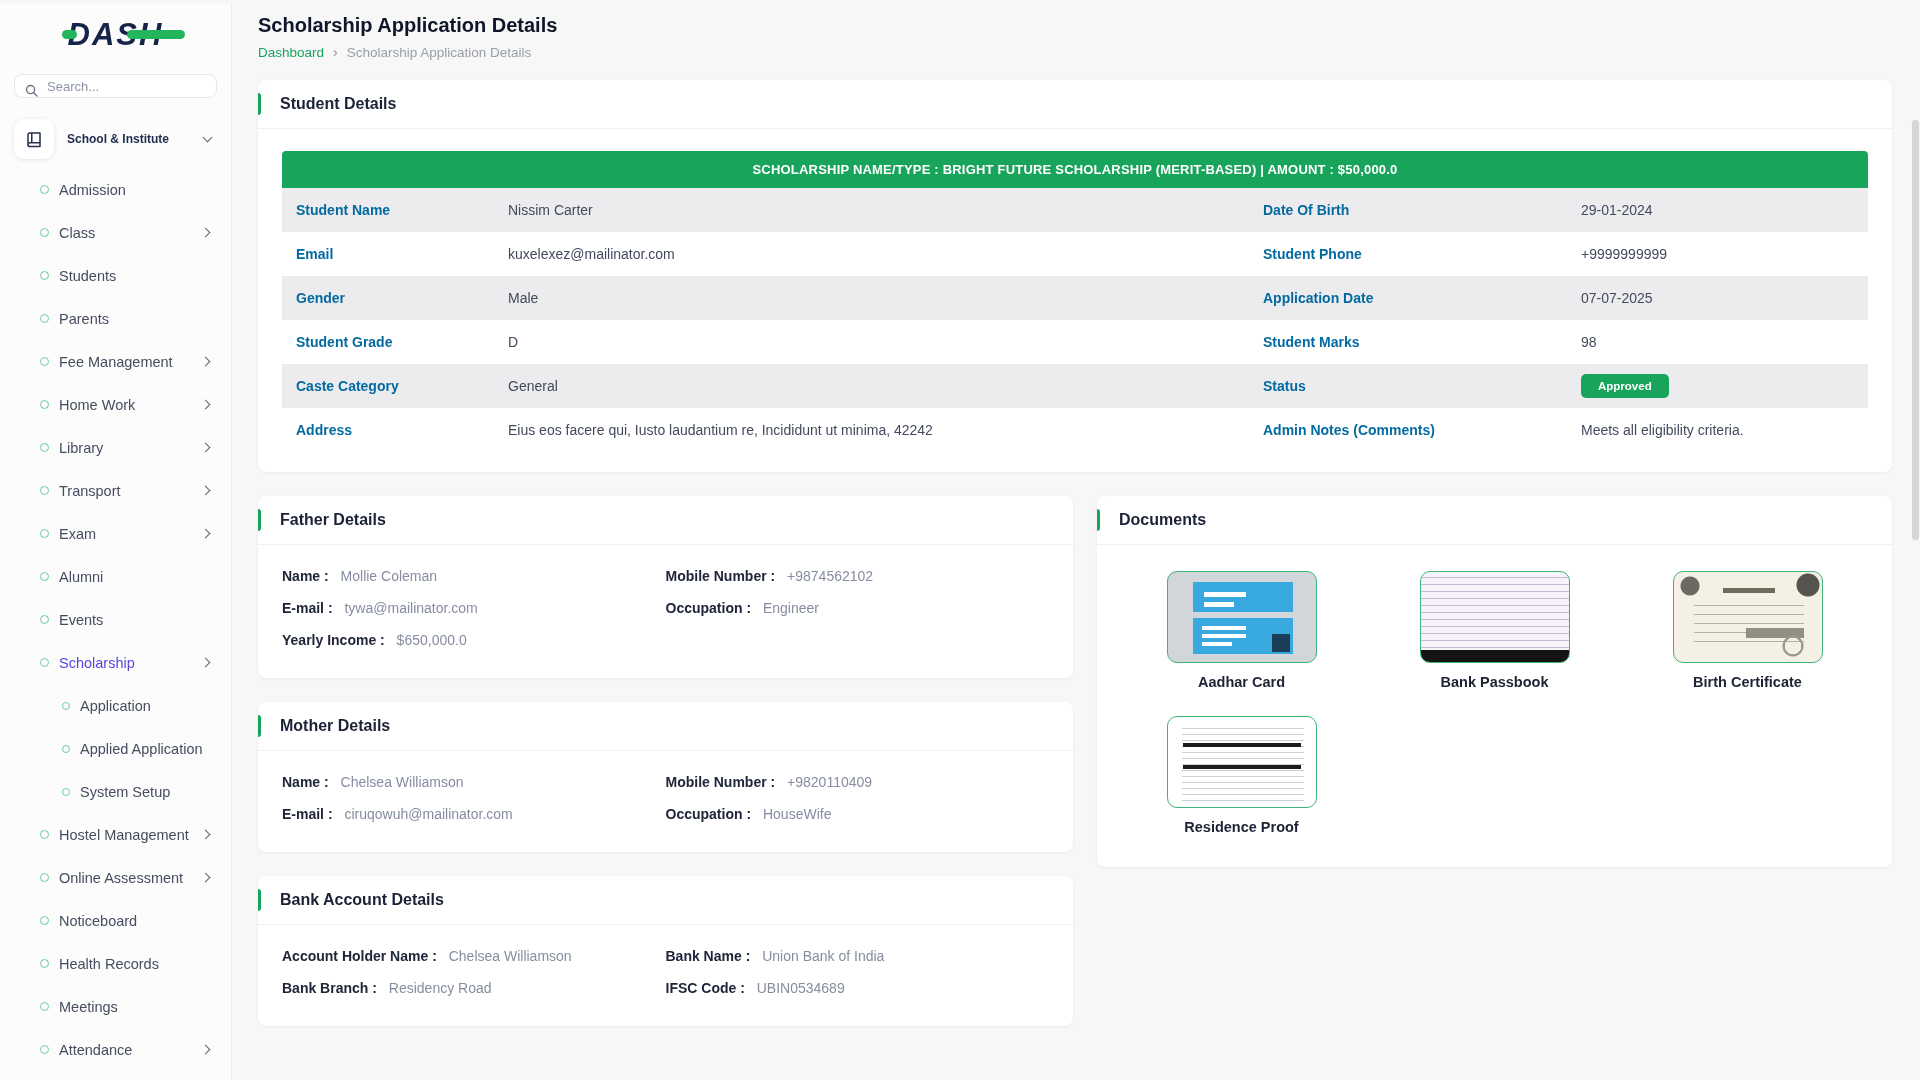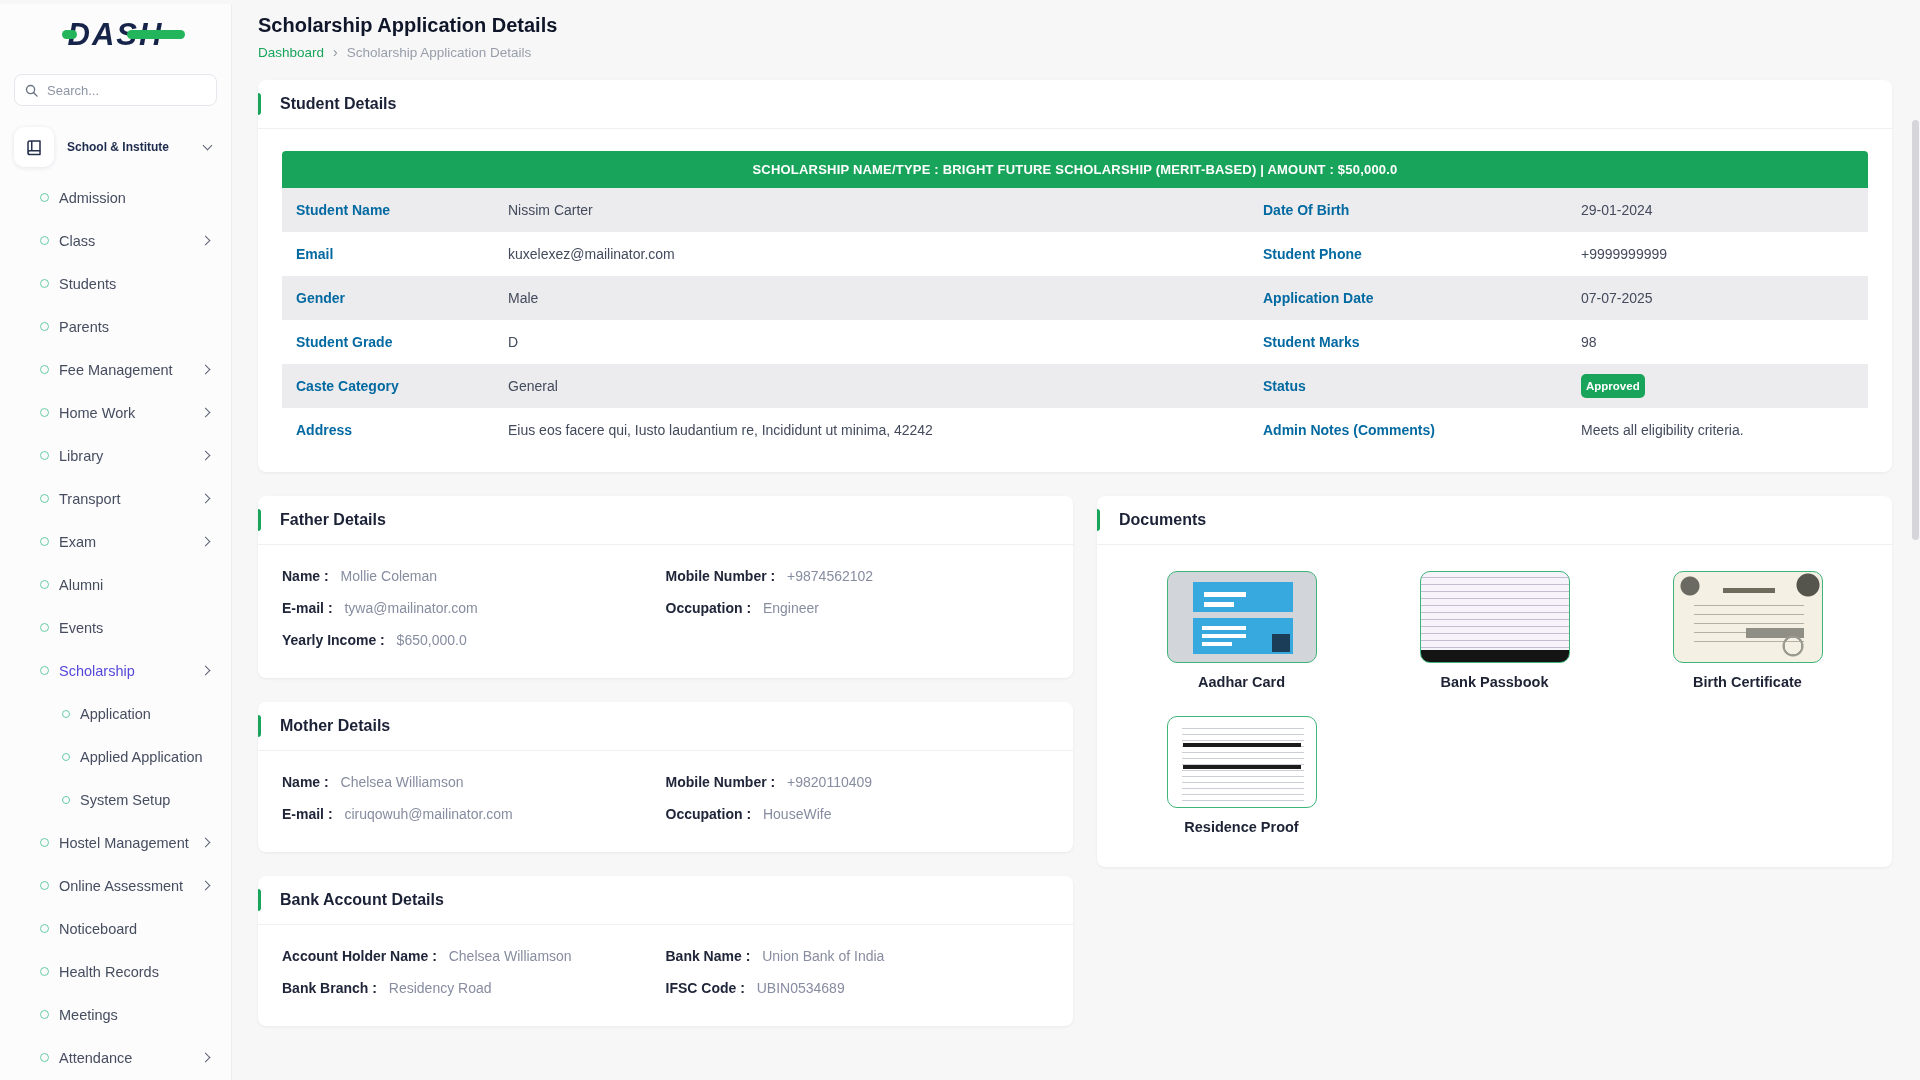--- a/index.html
+++ b/index.html
@@ -24,21 +24,21 @@
     content:""; position:absolute; left:-6px; top:13px; width:15px; height:9px;
     background:#22b55c; border-radius:5px;
   }
   .logo-word::after{
     content:""; position:absolute; right:-22px; top:13px; width:58px; height:9px;
     background:#22b55c; border-radius:5px;
   }
   .search{ position:relative; margin:8px 14px 0 14px; }
   .search svg{ position:absolute; left:10px; top:9px; }
   .search input{
-    width:100%; height:32px; border:1px solid #e4e7ec; border-radius:8px;
+    width:100%; height:24px; border:1px solid #e4e7ec; border-radius:8px;
     background:#fff; padding:0 10px 0 32px; font-size:13px; color:#7f1d1d;
     font-family:"Liberation Sans", sans-serif; outline:none;
   }
   .search input::placeholder{ color:#8d96a5; }
 
   .section-item{
     margin-top:16px; height:50px; display:flex; align-items:center;
     padding:0 20px 0 14px; gap:13px; cursor:pointer;
   }
   .icon-card{
@@ -99,21 +99,21 @@
   }
   .trow{
     display:grid; grid-template-columns:212px 755px 318px 1fr;
     align-items:center; min-height:44px; padding-left:14px; font-size:14px;
   }
   .trow.striped{ background:#ececee; }
   .tl{ font-weight:700; color:#0369a1; }
   .tv{ color:#424a5c; }
   .badge{
     display:inline-block; background:#19a45b; color:#fff; font-size:11.5px;
-    font-weight:600; padding:6px 5px; border-radius:5px;
+    font-weight:600; padding:6px 17px; border-radius:5px;
   }
 
   .columns{ display:flex; gap:24px; margin-top:24px; align-items:flex-start; }
   .col-left{ width:815px; display:flex; flex-direction:column; gap:24px; }
   .col-right{ flex:1; }
 
   .kv-grid{
     display:grid; grid-template-columns:1fr 1fr; row-gap:9px;
     padding:20px 24px 26px; font-size:14px;
   }

